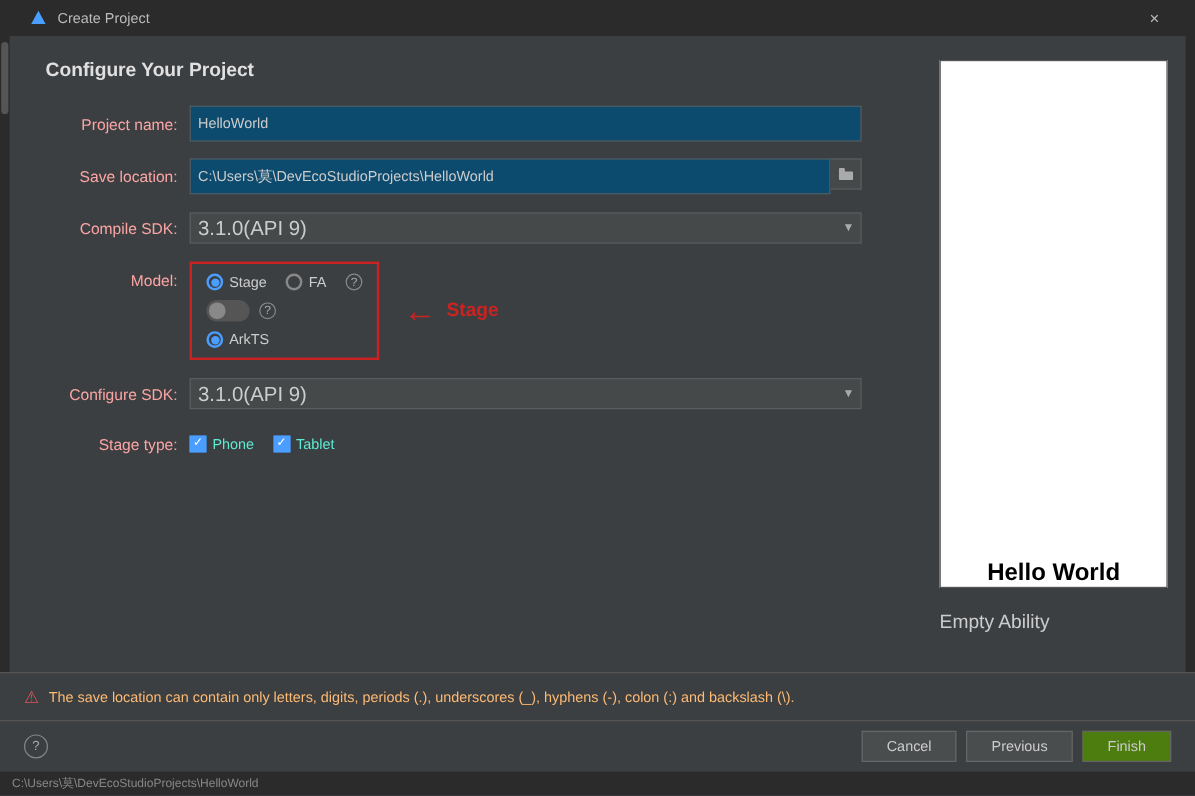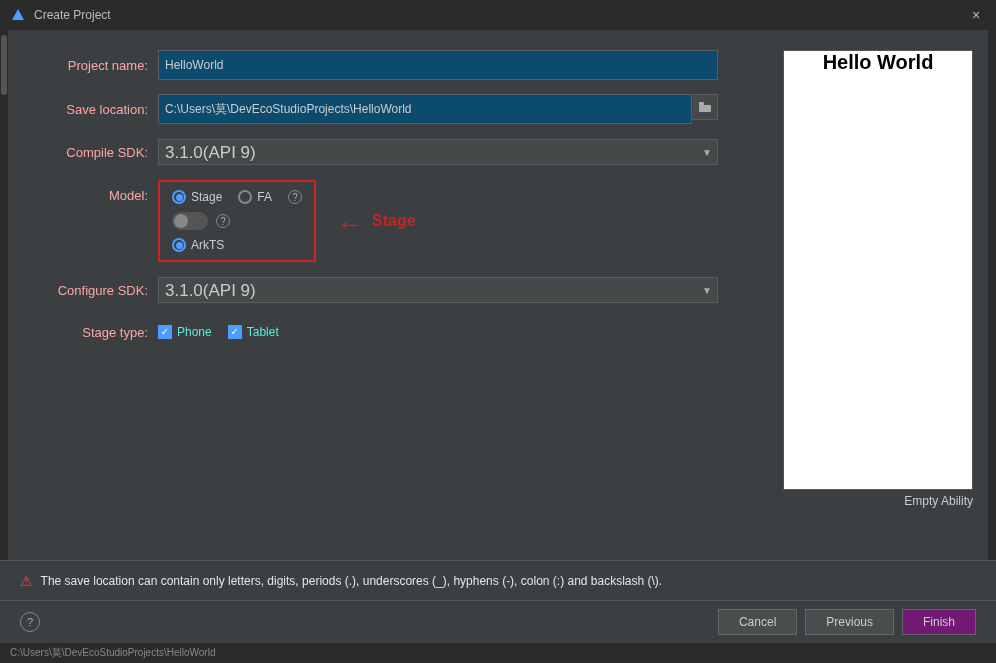--- a/index.html
+++ b/index.html
@@ -21,21 +21,21 @@
       display: flex;
       flex-direction: column;
     }
 
     
     .title-bar {
       display: flex;
       align-items: center;
       background: #2b2b2b;
       height: 30px;
-      padding: 0 10px;
+      padding: 0 24px;
       flex-shrink: 0;
     }
     .title-bar-icon {
       width: 16px;
       height: 16px;
       margin-right: 8px;
       display: flex;
       align-items: center;
       justify-content: center;
     }
@@ -292,34 +292,34 @@
       display: flex;
       flex-direction: column;
       padding: 20px 15px 10px;
       background: #3c3f41;
     }
     .preview-frame {
       background: white;
       flex: 1;
       max-height: 440px;
       display: flex;
-      align-items: flex-start;
+      align-items: flex-end;
       justify-content: center;
       border: 1px solid #555;
     }
     .preview-text {
       font-size: 20px;
       font-weight: bold;
       color: #000;
     }
     .preview-caption {
-      text-align: right;
-      margin-top: 4px;
-      color: #ccc;
-      font-size: 12px;
+      text-align: left;
+      margin-top: 20px;
+      color: #ccc;
+      font-size: 16px;
     }
 
     
     .right-edge {
       width: 8px;
       background: #2b2b2b;
     }
 
     
     .warning-bar {
@@ -330,21 +330,21 @@
       align-items: center;
       gap: 8px;
       min-height: 40px;
     }
     .warning-icon {
       color: #e05252;
       font-size: 14px;
       flex-shrink: 0;
     }
     .warning-text {
-      color: #e5e5e5;
+      color: #fdba74;
       font-size: 12px;
     }
 
     
     .dialog-footer {
       background: #3c3f41;
       padding: 8px 20px;
       display: flex;
       align-items: center;
       justify-content: space-between;
@@ -370,21 +370,21 @@
     .btn {
       padding: 5px 20px;
       font-size: 12px;
       cursor: pointer;
       border: 1px solid #666;
       background: #4a4d4e;
       color: #ccc;
       min-width: 70px;
     }
     .btn-primary {
-      background: #701a75;
+      background: #4d7c0f;
     }
 
     .bottom-hint {
       height: 20px;
       background: #2b2b2b;
       display: flex;
       align-items: center;
       padding: 0 10px;
     }
     .hint-text {
@@ -407,20 +407,21 @@
     <div class="title-bar-close">×</div>
   </div>
 
   <div class="dialog-content">
 
     <div class="left-scrollbar">
       <div class="scrollbar-thumb"></div>
     </div>
 
     <div class="form-area">
+      <div class="section-title">Configure Your Project</div>
 
       <div class="form-row">
         <label class="form-label">Project name:</label>
         <input class="form-input" type="text" value="HelloWorld" style="">
       </div>
 
 
       <div class="form-row">
         <label class="form-label">Save location:</label>
         <div class="input-with-btn">

